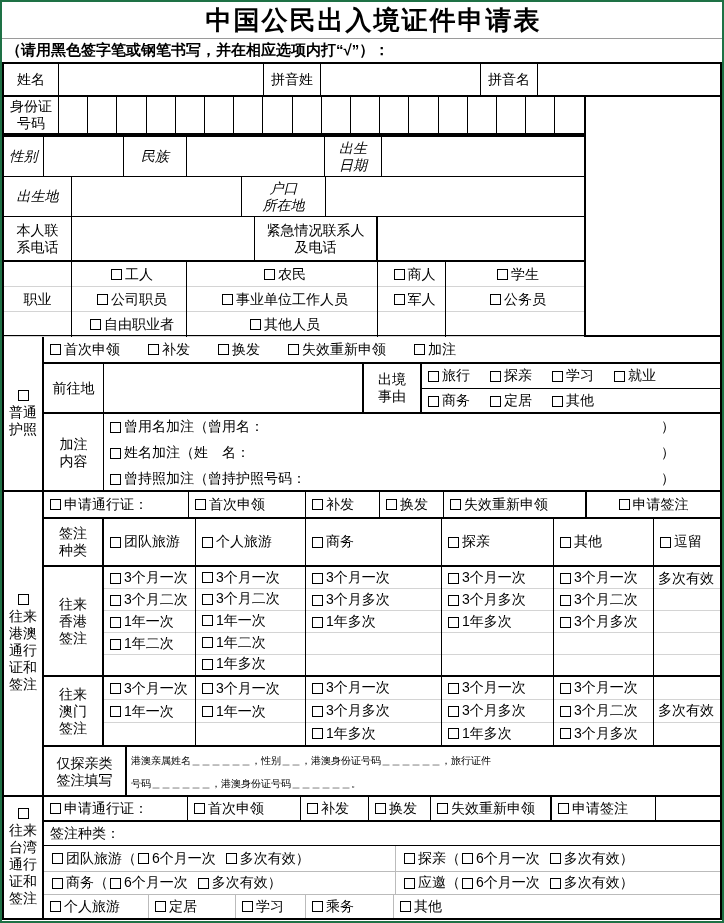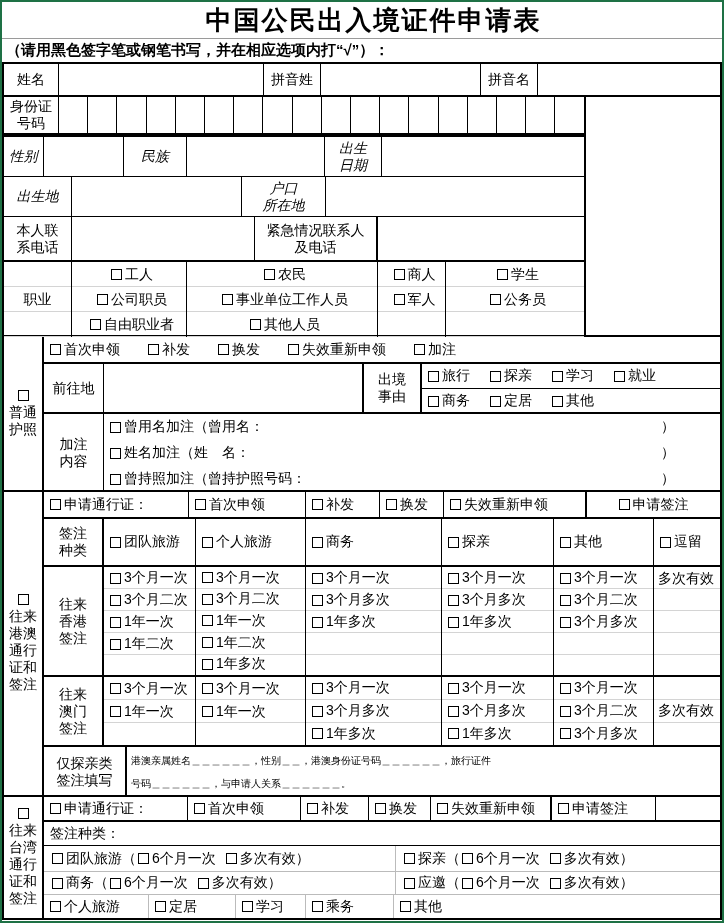--- a/index.html
+++ b/index.html
@@ -529,21 +529,21 @@
               </span>
             </div>
           <div class="cell" style="flex:1;justify-content:flex-start;padding-left:4px">多次有效</div>
         </div>
 
         <div class="row" style="height:50px">
           <div class="cell lab br2" style="width:83px">仅探亲类
 签注填写</div>
           <div class="cell smalltext" style="flex:1;display:block;padding:2px 2px 0 4px">
             <div>港澳亲属姓名＿＿＿＿＿＿，性别＿＿，港澳身份证号码＿＿＿＿＿＿，旅行证件</div>
-            <div>号码＿＿＿＿＿＿，与申请人关系＿＿＿＿＿＿。</div>
+            <div>号码＿＿＿＿＿＿，港澳身份证号码＿＿＿＿＿＿。</div>
           </div>
         </div>
       </div>
     </div>
 
     <div class="sect" style="height:121px">
       <div class="side">
         <span class="cb"></span>
         <span>往来
 台湾

